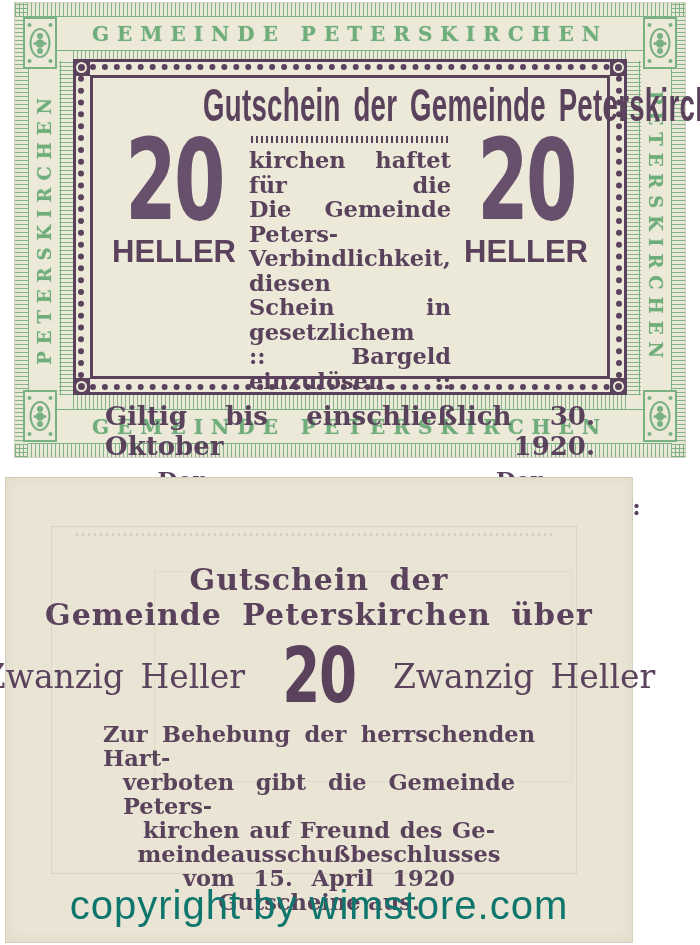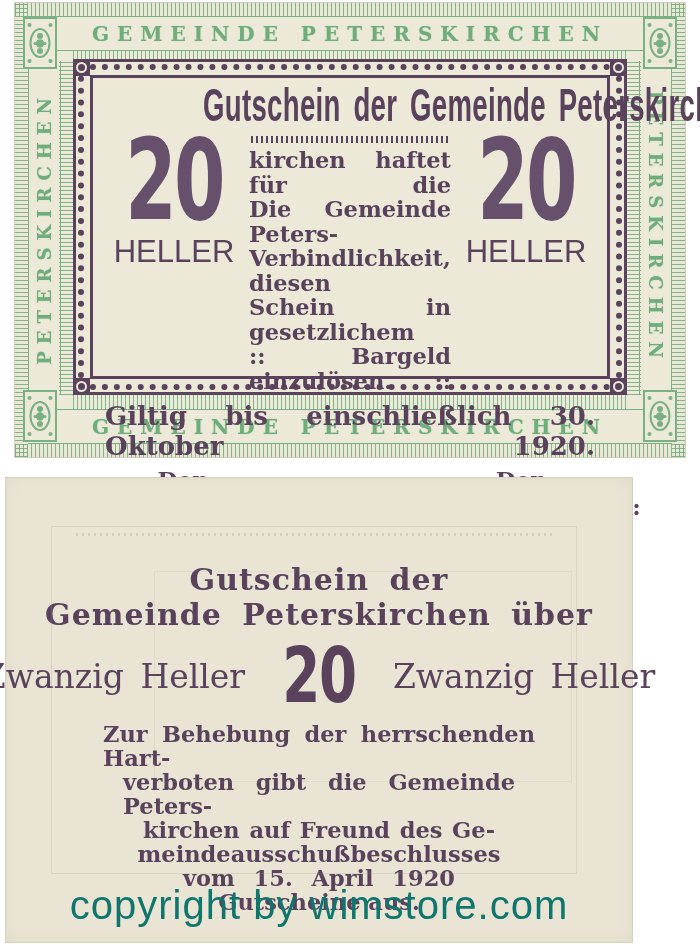--- a/index.html
+++ b/index.html
@@ -64,21 +64,21 @@
 
   .f-title{
     text-align:center;white-space:nowrap;color:#5a425c;
     font-family:"Liberation Sans",sans-serif;font-weight:700;font-size:46px;line-height:50px;
     transform:scaleX(0.60);transform-origin:50% 50%;word-spacing:8px;letter-spacing:0.5px;
   }
   .mid-row{display:flex;gap:6px;margin-top:4px;align-items:flex-start;}
   .denom{width:138px;display:flex;flex-direction:column;align-items:center;flex:none;}
   .d20{font-family:"DejaVu Sans",sans-serif;font-weight:700;font-size:112px;line-height:92px;
     color:#66506b;transform:scaleX(0.66);transform-origin:50% 0;letter-spacing:-4px;}
-  .dheller{font-family:"Liberation Sans",sans-serif;font-weight:400;font-size:31px;
+  .dheller{font-family:"Liberation Sans",sans-serif;font-weight:700;font-size:31px;
     color:#5a425c;margin-top:8px;letter-spacing:0;}
   .para{flex:1;min-width:0;padding-top:2px;}
   .drule{height:7px;margin:0 2px 5px 2px;
     background-image:repeating-linear-gradient(90deg,#5a425c 0 2px,transparent 2px 5px);}
   .pline{font-weight:700;font-size:22.5px;line-height:24.5px;color:#5a425c;
     text-align:justify;text-align-last:justify;}
   .giltig{font-weight:700;font-size:26px;line-height:30px;color:#5a425c;margin-top:8px;
     text-align:justify;text-align-last:justify;}
   .sig{display:grid;grid-template-columns:31% 38% 31%;margin-top:5px;}
   .sig > div{text-align:center;color:#5a425c;}

